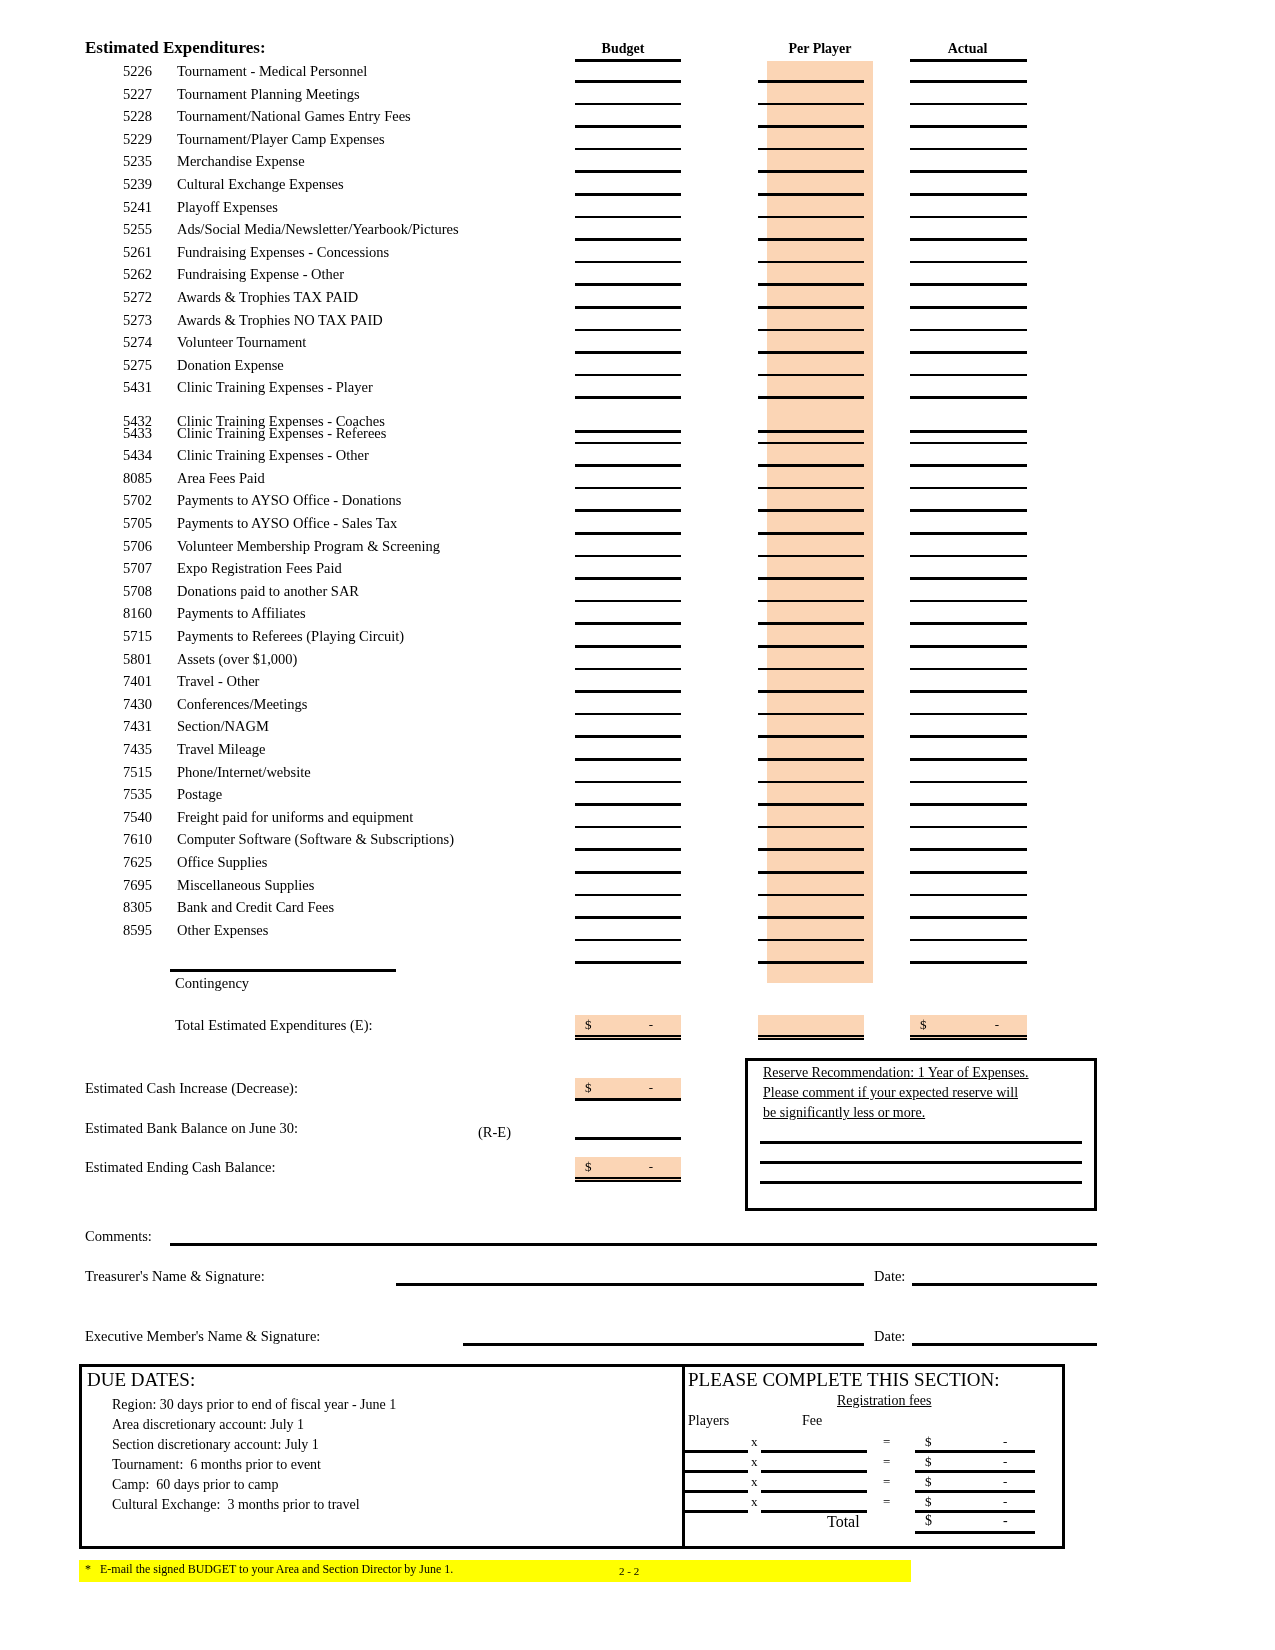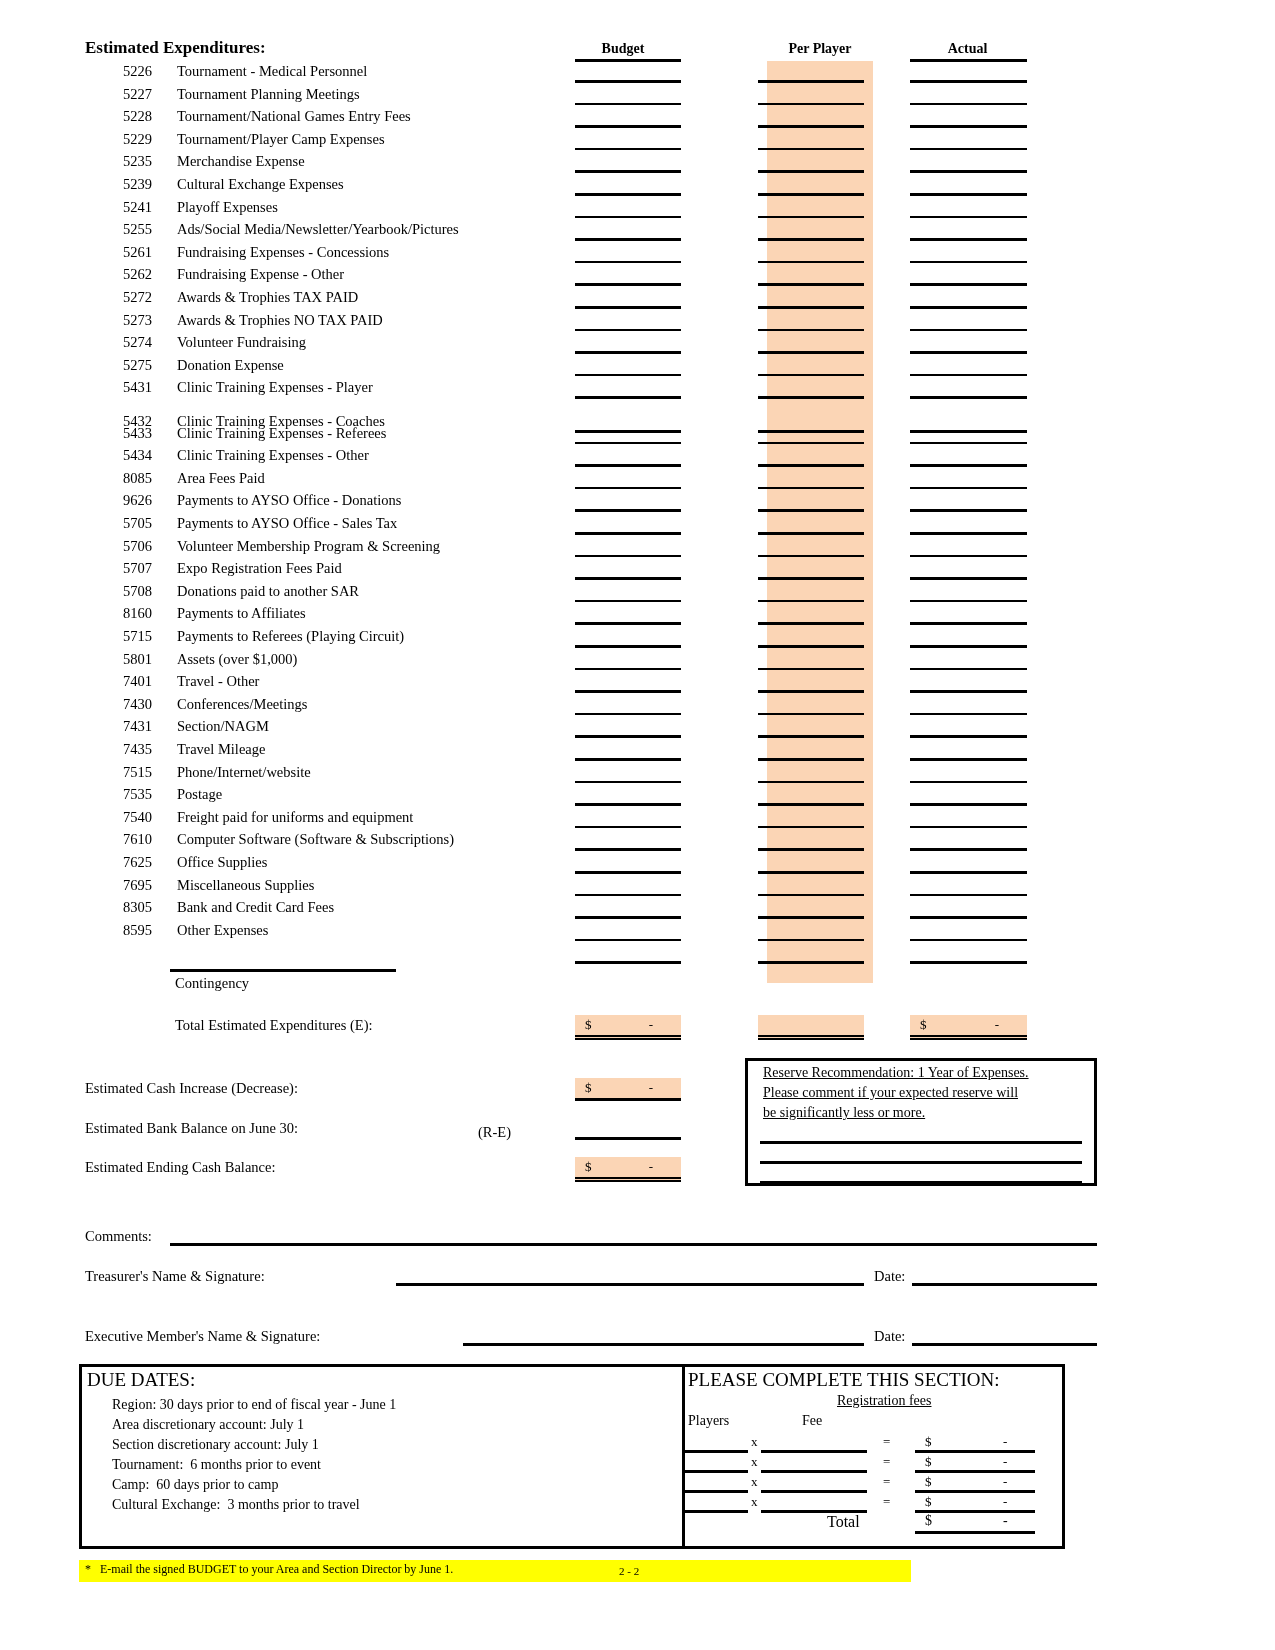--- a/index.html
+++ b/index.html
@@ -117,21 +117,21 @@
     </div>
     <div class="row" style="top: 311.6px;">
       <span class="code">5273</span>
       <span class="label">Awards &amp; Trophies NO TAX PAID</span>
       <div class="line" style="left:575px; top:17px; width:106px;"></div>
       <div class="line" style="left:758px; top:17px; width:106px;"></div>
       <div class="line" style="left:910px; top:17px; width:117px;"></div>
     </div>
     <div class="row" style="top: 334.2px;">
       <span class="code">5274</span>
-      <span class="label">Volunteer Fundraising</span>
+      <span class="label">Volunteer Tournament</span>
       <div class="line" style="left:575px; top:17px; width:106px;"></div>
       <div class="line" style="left:758px; top:17px; width:106px;"></div>
       <div class="line" style="left:910px; top:17px; width:117px;"></div>
     </div>
     <div class="row" style="top: 356.8px;">
       <span class="code">5275</span>
       <span class="label">Donation Expense</span>
       <div class="line" style="left:575px; top:17px; width:106px;"></div>
       <div class="line" style="left:758px; top:17px; width:106px;"></div>
       <div class="line" style="left:910px; top:17px; width:117px;"></div>
@@ -165,21 +165,21 @@
       <div class="line" style="left:910px; top:17px; width:117px;"></div>
     </div>
     <div class="row" style="top: 469.8px;">
       <span class="code">8085</span>
       <span class="label">Area Fees Paid</span>
       <div class="line" style="left:575px; top:17px; width:106px;"></div>
       <div class="line" style="left:758px; top:17px; width:106px;"></div>
       <div class="line" style="left:910px; top:17px; width:117px;"></div>
     </div>
     <div class="row" style="top: 492.4px;">
-      <span class="code">9626</span>
+      <span class="code">5702</span>
       <span class="label">Payments to AYSO Office - Donations</span>
       <div class="line" style="left:575px; top:17px; width:106px;"></div>
       <div class="line" style="left:758px; top:17px; width:106px;"></div>
       <div class="line" style="left:910px; top:17px; width:117px;"></div>
     </div>
     <div class="row" style="top: 515px;">
       <span class="code">5705</span>
       <span class="label">Payments to AYSO Office - Sales Tax</span>
       <div class="line" style="left:575px; top:17px; width:106px;"></div>
       <div class="line" style="left:758px; top:17px; width:106px;"></div>
@@ -341,21 +341,21 @@
 
 <div class="abs txt14 bold" style="left:85px; top:1120px;">Estimated Bank Balance on June 30:</div>
 <div class="line" style="left:575px; top:1137px; width:106px;"></div>
 
 <div class="abs txt14 bold" style="left:85px; top:1159px;">Estimated Ending Cash Balance:</div>
 <div class="money peach dbl" style="left:575px; top:1157px; width:106px;">
   <span class="d">$</span>
   <span class="v">-</span>
 </div>
 
-<div class="box" style="left:745px; top:1058px; width:352px; height:128px;">
+<div class="box" style="left:745px; top:1058px; width:352px; height:153px;">
   <div class="abs u" style="left:15px; top:4px; font-size:14px;">Reserve Recommendation: 1 Year of Expenses.</div>
   <div class="abs u" style="left:15px; top:24px; font-size:14px;">Please comment if your expected reserve will</div>
   <div class="abs u" style="left:15px; top:44px; font-size:14px;">be significantly less or more.</div>
   <div class="line" style="left:12px; top:80px; width:322px;"></div>
   <div class="line" style="left:12px; top:100px; width:322px;"></div>
   <div class="line" style="left:12px; top:120px; width:322px;"></div>
 </div>
 
 <div class="abs txt14" style="left:85px; top:1228px;">Comments:</div>
 <div class="line" style="left:170px; top:1243px; width:927px;"></div>

